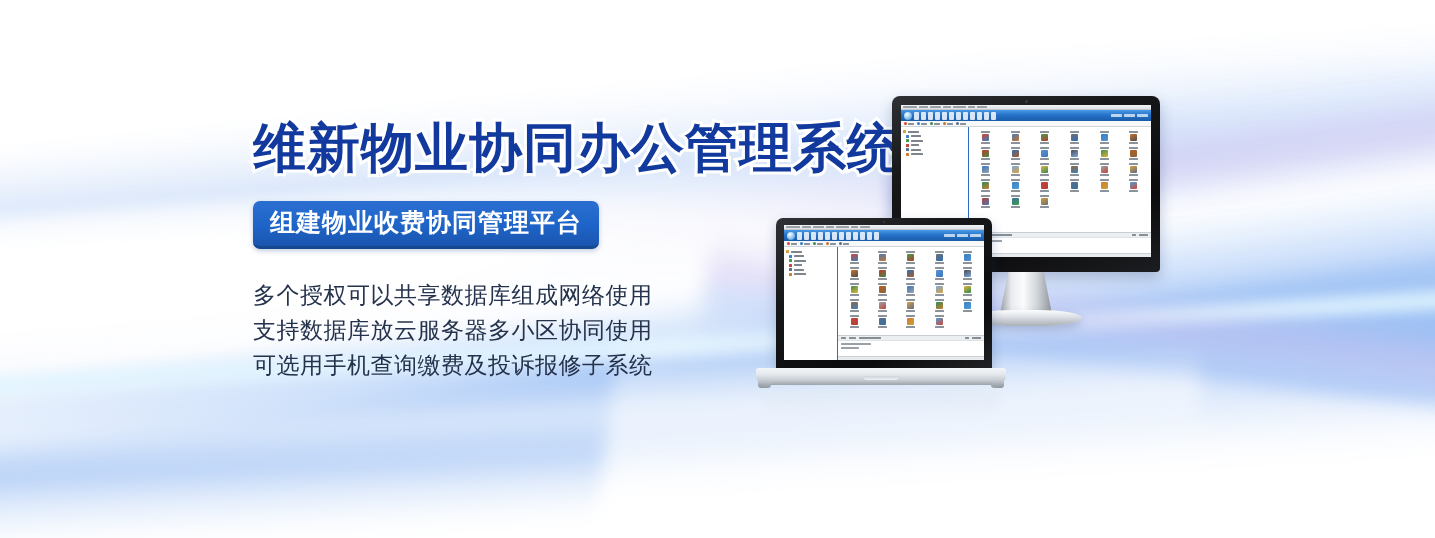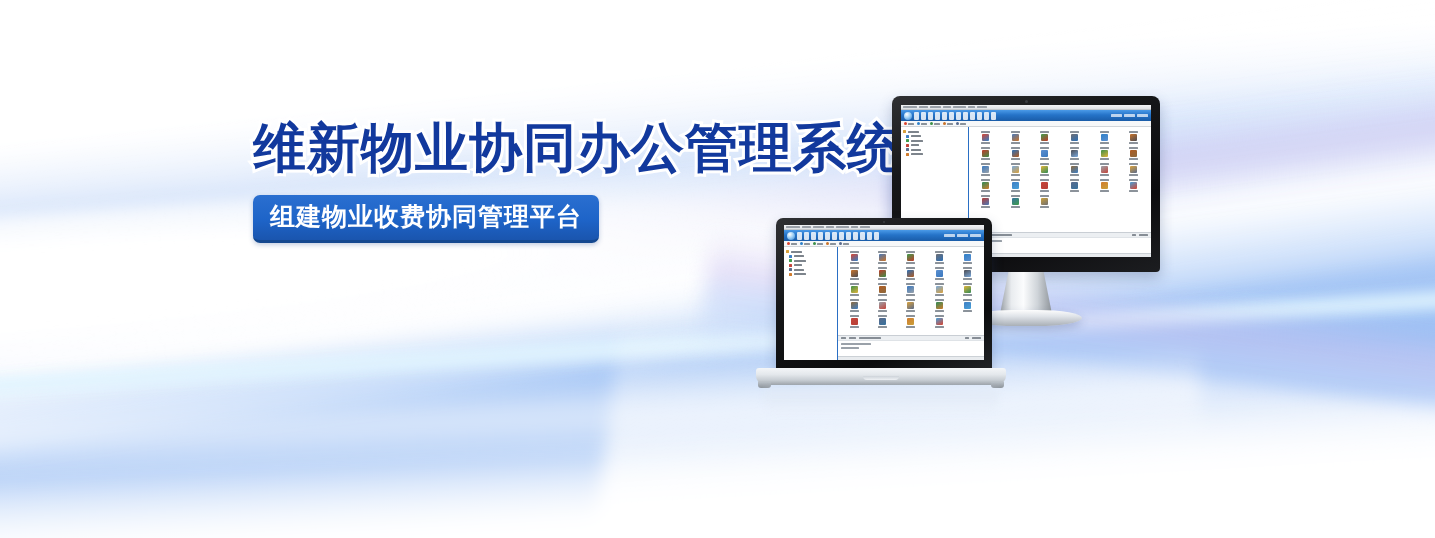--- a/index.html
+++ b/index.html
@@ -83,21 +83,21 @@
     font-weight:bold;
     letter-spacing:1px;
     line-height:1.12;
     color:#12399d;
     -webkit-text-stroke:6px #ffffff;
     paint-order:stroke fill;
     text-shadow:0 2px 2px rgba(255,255,255,.55);
     white-space:nowrap;
   }
 
-  .badge-wrap { margin-top:18px;font-family:Liberation Serif, serif; }
+  .badge-wrap { margin-top:24px;font-family:Liberation Serif, serif; }
   .badge {
     display:inline-block;
     background:linear-gradient(180deg,#2a6fd0 0%,#1e64c8 55%,#1a55ae 100%);
     border-bottom:3px solid #14488f;
     border-radius:7px;
     padding:8px 17px 9px 17px;
     color:#ffffff;
     font-size:25px;
     font-weight:bold;
     letter-spacing:1px;
@@ -274,20 +274,25 @@
   <div class="wave w-bottom-white"></div>
 
   <div class="text-col">
 
     <div class="main-title">维新物业协同办公管理系统</div>
 
     <div class="badge-wrap">
       <span class="badge">组建物业收费协同管理平台</span>
     </div>
 
+    <div class="features">
+      <div class="feature-line">多个授权可以共享数据库组成网络使用</div>
+      <div class="feature-line">支持数据库放云服务器多小区协同使用</div>
+      <div class="feature-line">可选用手机查询缴费及投诉报修子系统</div>
+    </div>
 
   </div>
 
   <div class="devices">
 
     <div class="monitor">
       <div class="monitor-bezel">
         <div class="monitor-cam"></div>
         <div class="monitor-screen">
           <div class="app" id="app-monitor">

